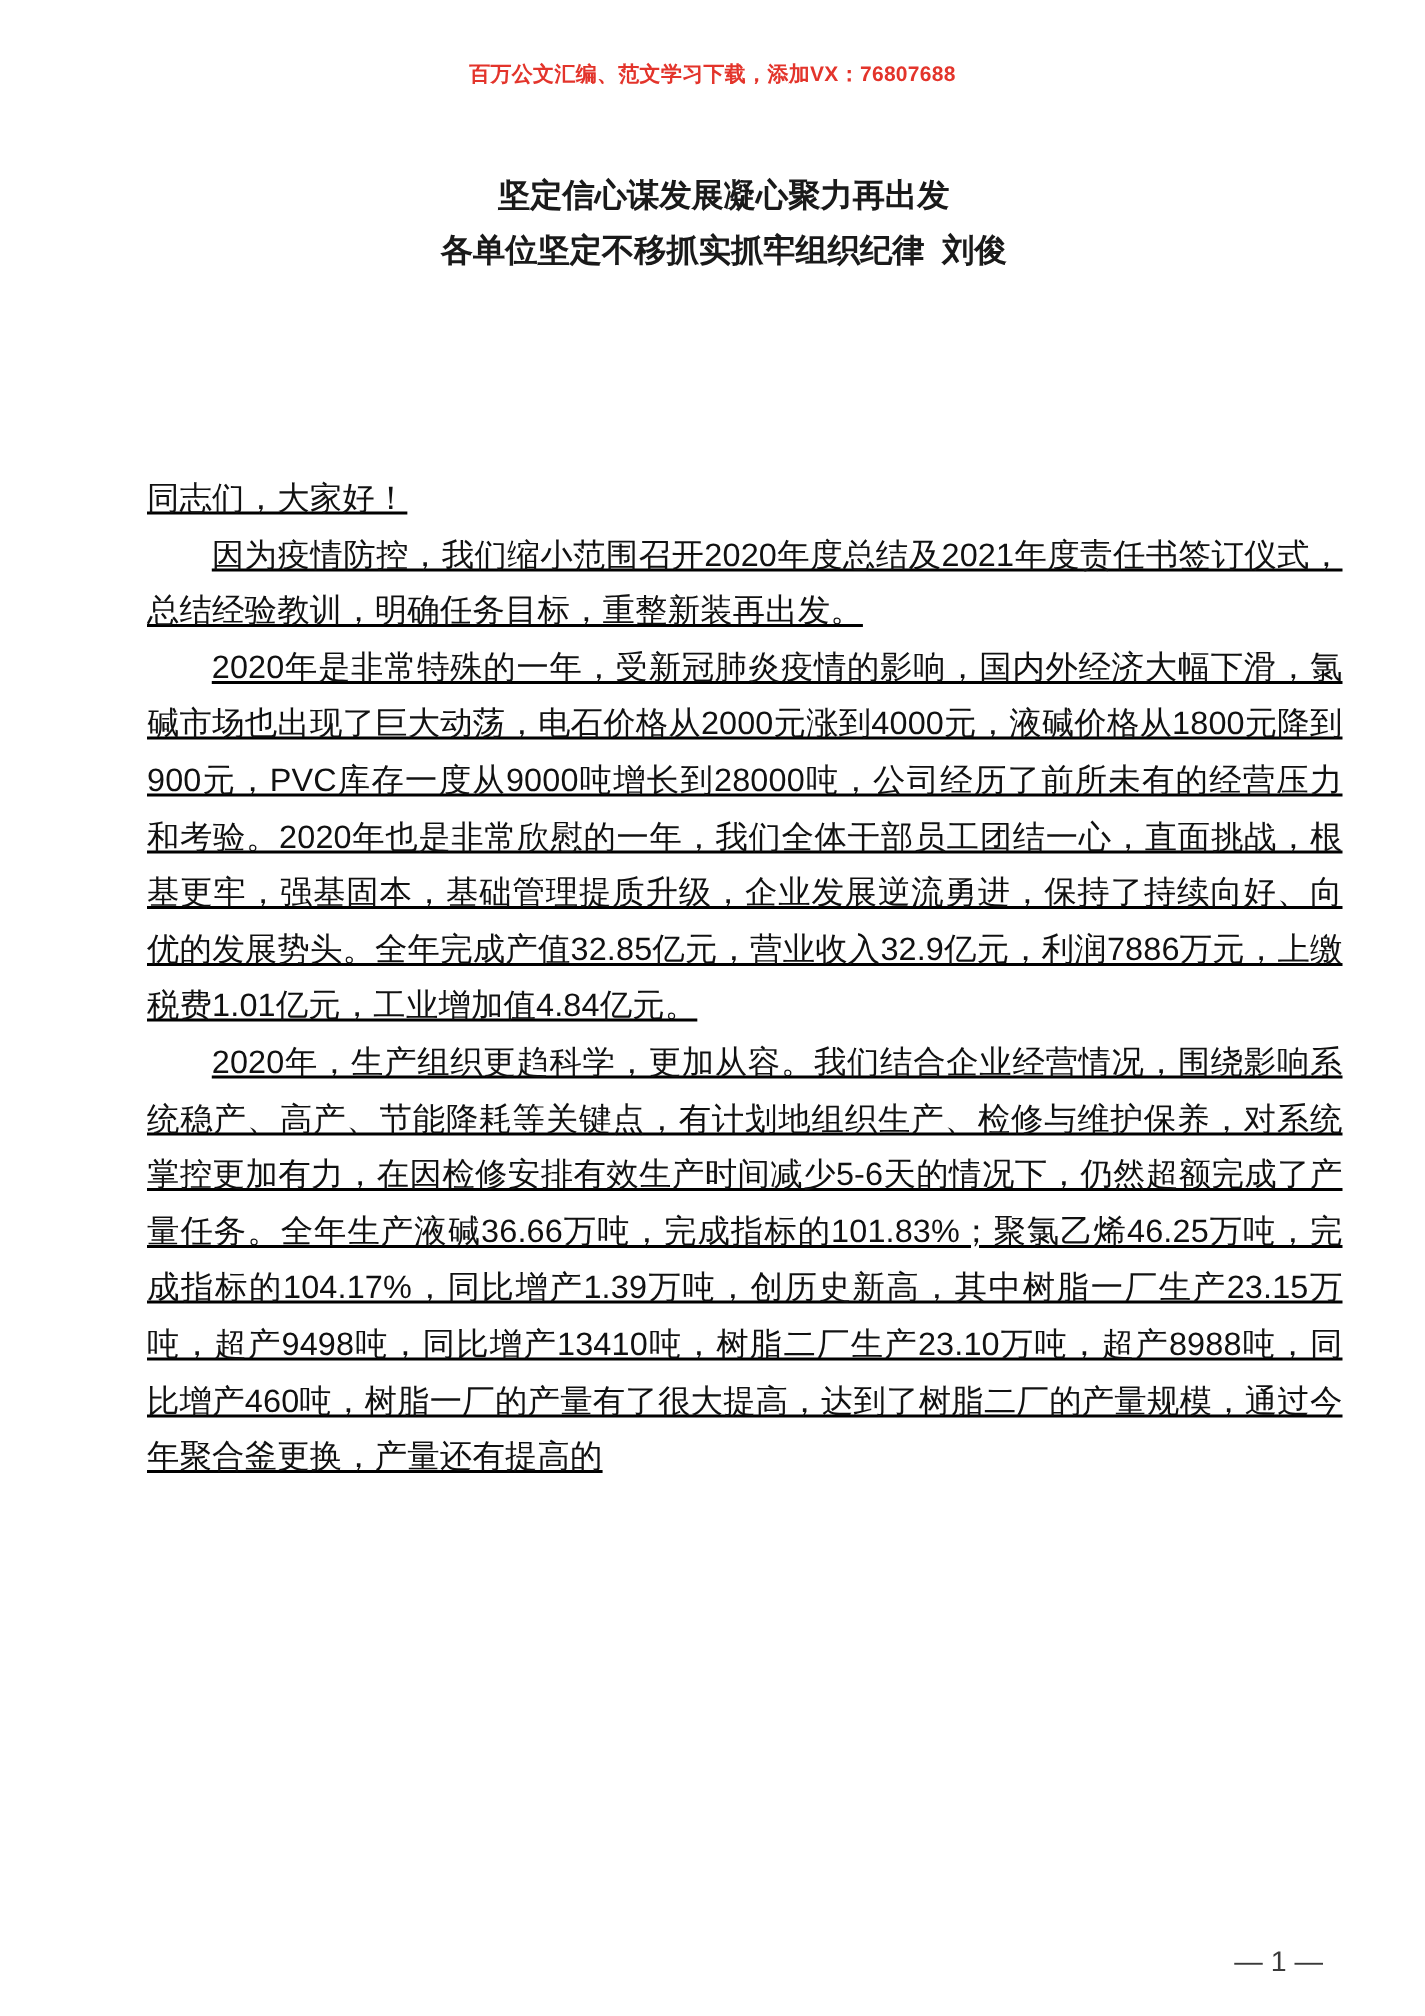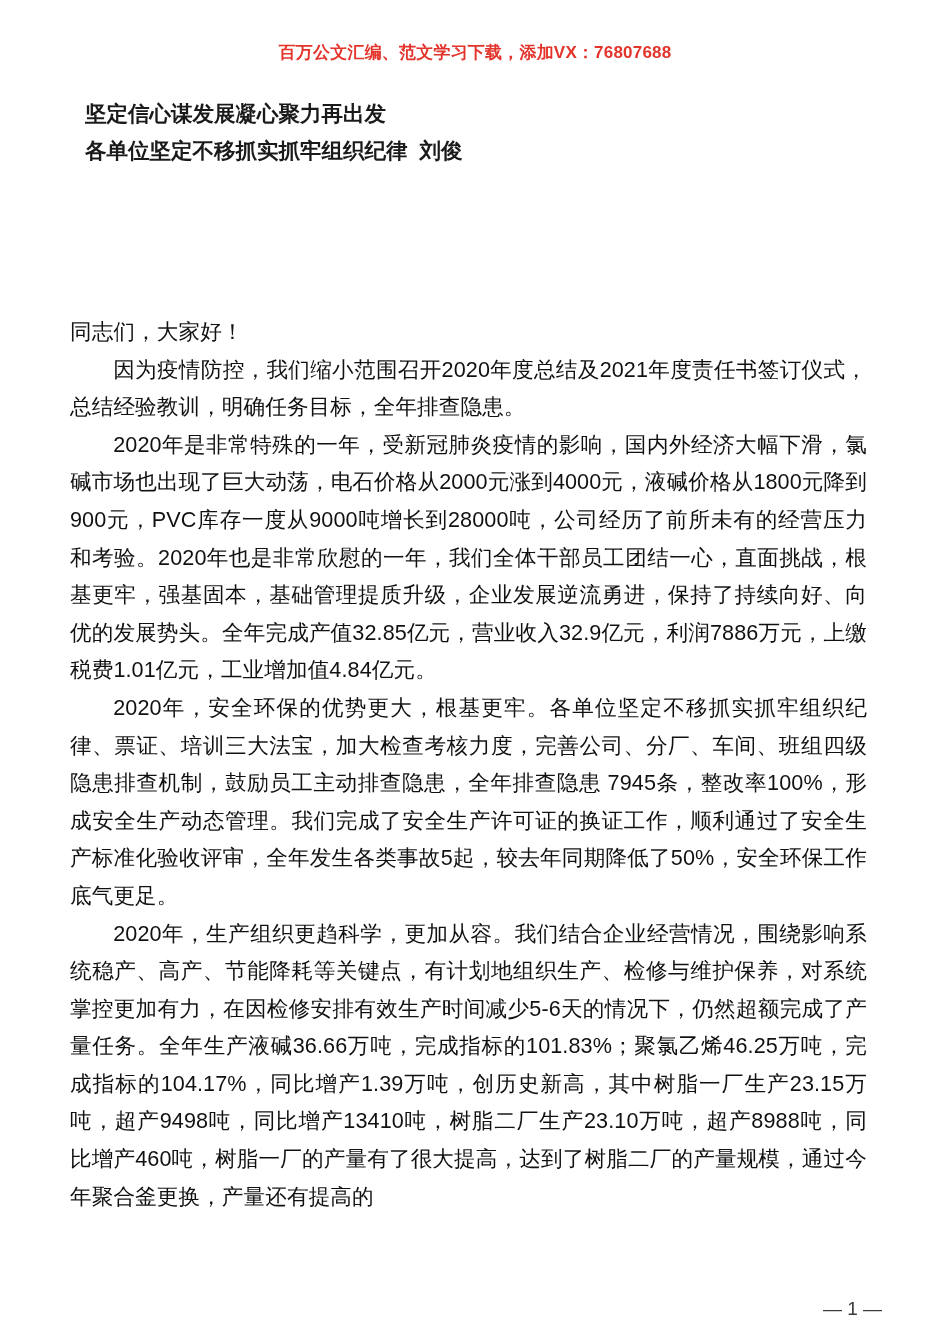--- a/index.html
+++ b/index.html
@@ -21,53 +21,55 @@
   }
 
   
   .promo-banner {
     position: absolute;
     top: 41px;
     left: 0;
     width: 950px;
     text-align: center;
     color: #E3342B;
-    font-size: 17px;
+    font-size: 14px;
     font-weight: 700;
     letter-spacing: 0.2px;
     white-space: nowrap;
   }
 
   
   .title-block {
     position: absolute;
-    top: 96px;
+    top: 112px;
     left: 85px;
     width: 795px;
+    text-align: center;
   }
   .title-line {
     font-size: 21.5px;
     font-weight: 700;
     line-height: 37px;
     color: #1a1a1a;
     white-space: pre;
   }
   .title-line .fallback-glyph {
     font-family: "DejaVu Sans", sans-serif;
     font-size: 15px;
     font-weight: 700;
     vertical-align: 1px;
   }
 
   
   .body-block {
     position: absolute;
     top: 313px;
-    left: 70px;
+    left: 98px;
     width: 797px;
+    text-decoration: underline;
   }
   .para {
     font-size: 21.6px;
     line-height: 37.6px;
     text-align: justify;
     text-justify: inter-character;
     color: #111111;
     margin: 0;
     letter-spacing: 0.1px;
   }
@@ -96,21 +98,20 @@
 
   <div class="promo-banner">百万公文汇编、范文学习下载，添加VX：76807688</div>
 
   <div class="title-block">
     <div class="title-line">坚定信心谋发展凝心聚力再出发</div>
     <div class="title-line">各单位坚定不移抓实抓牢组织纪律  刘俊</div>
   </div>
 
   <div class="body-block">
     <p class="para">同志们，大家好！</p>
-    <p class="para indent">因为疫情防控，我们缩小范围召开2020年度总结及2021年度责任书签订仪式，总结经验教训，明确任务目标，全年排查隐患。</p>
+    <p class="para indent">因为疫情防控，我们缩小范围召开2020年度总结及2021年度责任书签订仪式，总结经验教训，明确任务目标，重整新装再出发。</p>
     <p class="para indent">2020年是非常特殊的一年，受新冠肺炎疫情的影响，国内外经济大幅下滑，氯碱市场也出现了巨大动荡，电石价格从2000元涨到4000元，液碱价格从1800元降到900元，PVC库存一度从9000吨增长到28000吨，公司经历了前所未有的经营压力和考验。2020年也是非常欣慰的一年，我们全体干部员工团结一心，直面挑战，根基更牢，强基固本，基础管理提质升级，企业发展逆流勇进，保持了持续向好、向优的发展势头。全年完成产值32.85亿元，营业收入32.9亿元，利润7886万元，上缴税费1.01亿元，工业增加值4.84亿元。</p>
-    <p class="para indent">2020年，安全环保的优势更大，根基更牢。各单位坚定不移抓实抓牢组织纪律、票证、培训三大法宝，加大检查考核力度，完善公司、分厂、车间、班组四级隐患排查机制，鼓励员工主动排查隐患，全年排查隐患 7945条，整改率100%，形成安全生产动态管理。我们完成了安全生产许可证的换证工作，顺利通过了安全生产标准化验收评审，全年发生各类事故5起，较去年同期降低了50%，安全环保工作底气更足。</p>
     <p class="para indent">2020年，生产组织更趋科学，更加从容。我们结合企业经营情况，围绕影响系统稳产、高产、节能降耗等关键点，有计划地组织生产、检修与维护保养，对系统掌控更加有力，在因检修安排有效生产时间减少5-6天的情况下，仍然超额完成了产量任务。全年生产液碱36.66万吨，完成指标的101.83%；聚氯乙烯46.25万吨，完成指标的104.17%，同比增产1.39万吨，创历史新高，其中树脂一厂生产23.15万吨，超产9498吨，同比增产13410吨，树脂二厂生产23.10万吨，超产8988吨，同比增产460吨，树脂一厂的产量有了很大提高，达到了树脂二厂的产量规模，通过今年聚合釜更换，产量还有提高的</p>
   </div>
 
   <div class="page-footer">— 1 —</div>
 
 </div>
 
 </body></html>

